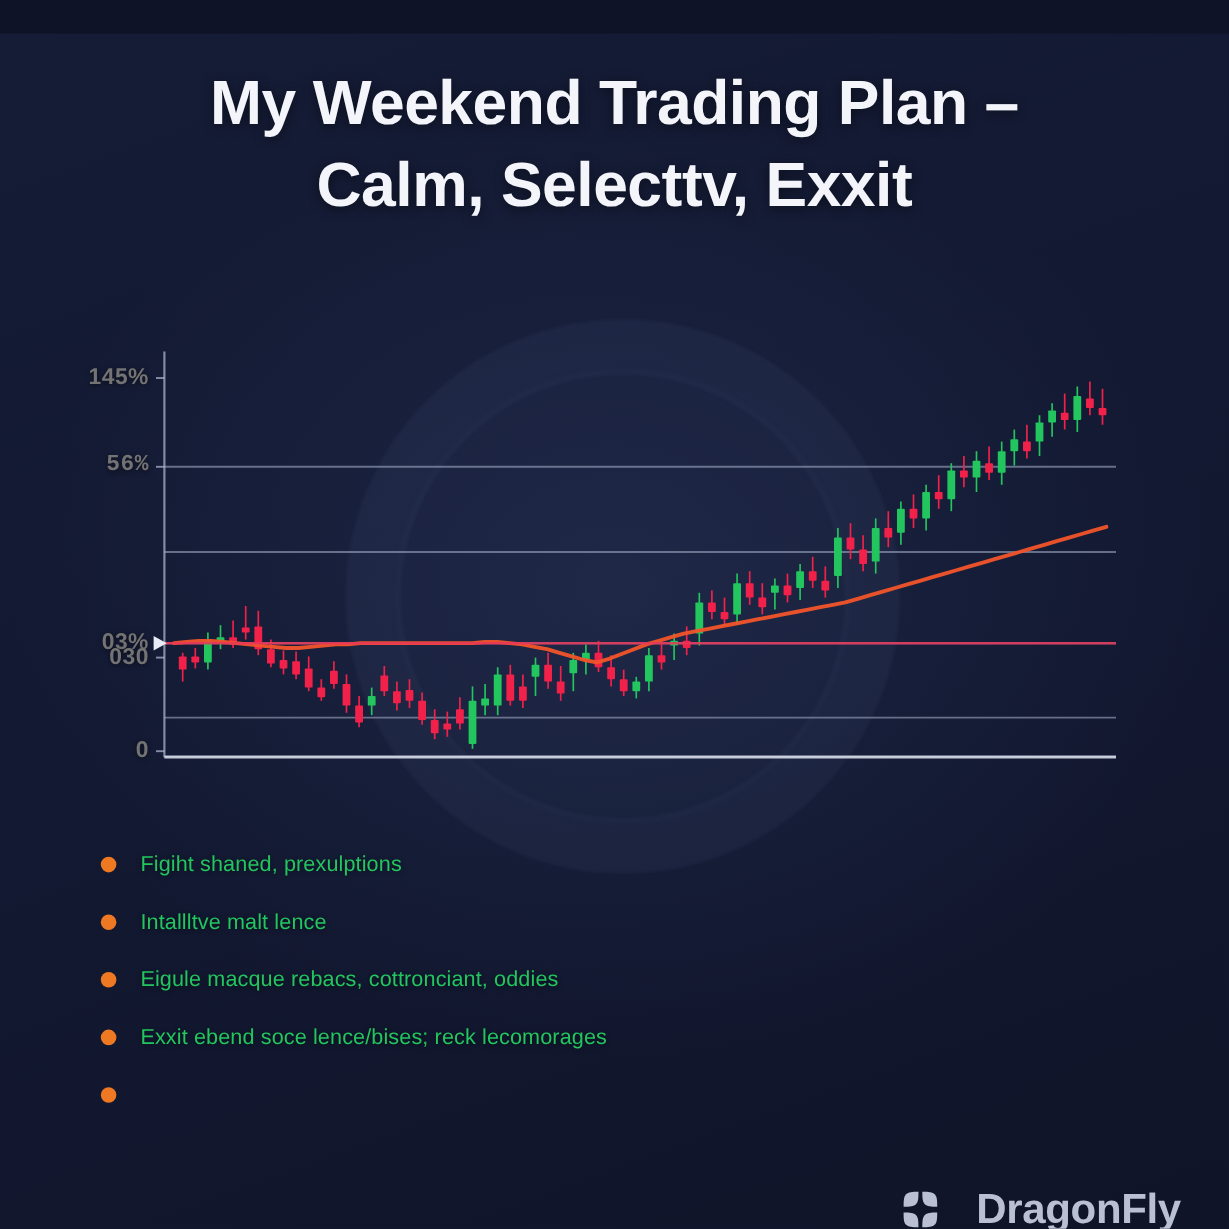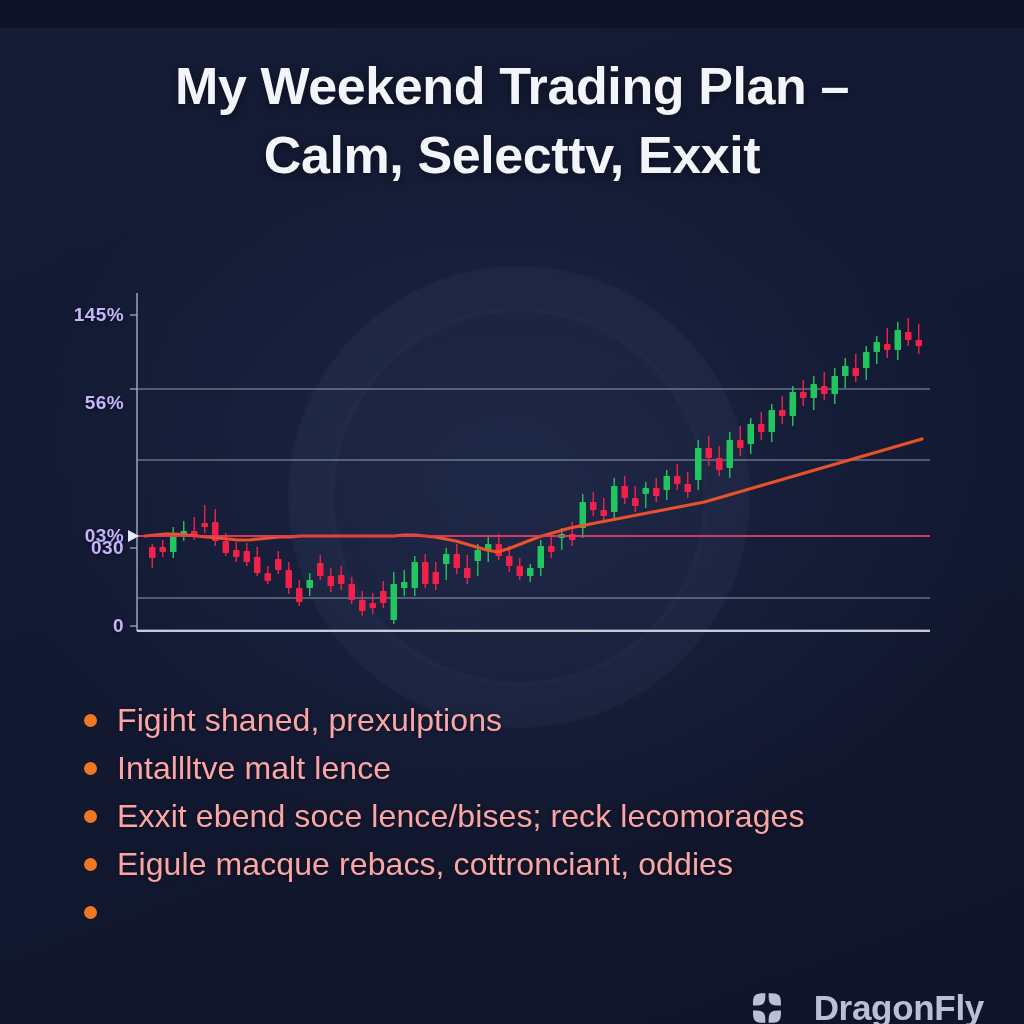--- a/index.html
+++ b/index.html
@@ -74,21 +74,21 @@
     left: 0;
     top: 0;
     width: 1024px;
     height: 1024px;
     pointer-events: none;
   }
   .ylabel {
     position: absolute;
     right: 0;
     transform: translateY(-50%);
-    color: #c4b5fd;
+    color: #737373;
     font-size: 19px;
     font-weight: bold;
     letter-spacing: 0.4px;
     white-space: nowrap;
     text-shadow: 0 1px 4px rgba(0,0,0,0.5);
   }
   #ylabels {
     position: absolute;
     left: 60px;
     top: 0;
@@ -111,22 +111,22 @@
   }
   .bullet-dot {
     width: 13px;
     height: 13px;
     border-radius: 50%;
     background: #ef7822;
     flex: 0 0 auto;
     margin-right: 20px;
   }
   .bullet-text {
-    color: #fca5a5;
-    font-size: 32px;
+    color: #22c55e;
+    font-size: 18px;
     letter-spacing: 0.1px;
     white-space: nowrap;
     text-shadow: 0 1px 4px rgba(0,0,0,0.45);
   }
 
   
   #logo {
     position: absolute;
     right: 40px;
     bottom: 24px;
@@ -329,42 +329,42 @@
         <polyline points="145.0,508 155.4,507 165.7,506 176.1,506 186.4,507 196.8,508 207.2,509 217.5,510 227.9,511 238.2,512 248.6,512 259.0,511 269.3,510 279.7,509 290.0,509 300.4,508 310.8,508 321.1,508 331.5,508 341.8,508 352.2,508 362.6,508 372.9,508 383.3,508 393.6,508 404.0,507 414.4,507 424.7,508 435.1,509 445.4,511 455.8,513 466.2,516 476.5,519 486.9,522 497.2,524 507.6,521 518.0,517 528.3,513 538.7,509 549.0,506 559.4,503 569.8,500 580.1,498 590.5,496 600.8,494 611.2,492 621.6,490 631.9,488 642.3,486 652.6,484 663.0,482 673.4,480 683.7,478 694.1,476 704.4,474 714.8,471 725.2,468 735.5,465 745.9,462 756.2,459 766.6,456 777.0,453 787.3,450 797.7,447 808.0,444 818.4,441 828.8,438 839.1,435 849.5,432 859.8,429 870.2,426 880.6,423 890.9,420 901.3,417 911.6,414 922.0,411" fill="none" stroke="#f2542a" stroke-width="3.2" stroke-linecap="round" stroke-linejoin="round" opacity="0.95"></polyline>
       </g>
     <g id="priceline">
         <line x1="137" y1="508" x2="930" y2="508" stroke="#e8365a" stroke-width="2" opacity="0.85"></line>
         <path d="M 128 502 L 139 508 L 128 514 Z" fill="#e8ecf6"></path>
       </g>
   </svg>
 
   <div id="ylabels">
       <div class="ylabel" style="top: 287px;">145%</div>
-      <div class="ylabel" style="top: 375px;">56%</div>
+      <div class="ylabel" style="top: 359px; font-family: Liberation Mono, monospace;">56%</div>
       <div class="ylabel" style="top: 508px;">03%</div>
       <div class="ylabel" style="top: 520px;">030</div>
       <div class="ylabel" style="top: 598px;">0</div>
     </div>
 
   <div id="bullets">
     <div class="bullet-row">
       <span class="bullet-dot"></span>
       <span class="bullet-text">Figiht shaned, prexulptions</span>
     </div>
     <div class="bullet-row">
       <span class="bullet-dot"></span>
       <span class="bullet-text">Intallltve malt lence</span>
     </div>
     <div class="bullet-row">
       <span class="bullet-dot"></span>
+      <span class="bullet-text">Eigule macque rebacs, cottronciant, oddies</span>
+    </div>
+    <div class="bullet-row">
+      <span class="bullet-dot"></span>
       <span class="bullet-text">Exxit ebend soce lence/bises; reck lecomorages</span>
-    </div>
-    <div class="bullet-row">
-      <span class="bullet-dot"></span>
-      <span class="bullet-text">Eigule macque rebacs, cottronciant, oddies</span>
     </div>
     <div class="bullet-row">
       <span class="bullet-dot"></span>
     </div>
   </div>
 
   <div id="logo">
     <svg id="logo-mark" width="34" height="34" viewBox="0 0 34 34" xmlns="http://www.w3.org/2000/svg">
       <path d="M15.4 2.2c0 5.4-.2 8.4-2.1 10.3-1.9 1.9-4.9 2.1-10.3 2.1 0-5.4.2-8.4 2.1-10.3C7 2.4 10 2.2 15.4 2.2z" fill="#b9c0d4"></path>
       <path d="M18.6 2.2c0 5.4.2 8.4 2.1 10.3 1.9 1.9 4.9 2.1 10.3 2.1 0-5.4-.2-8.4-2.1-10.3C27 2.4 24 2.2 18.6 2.2z" fill="#b9c0d4"></path>

